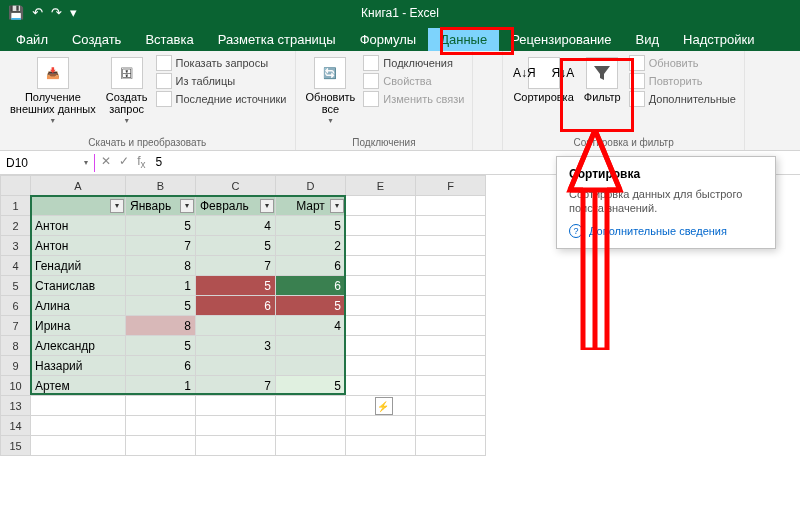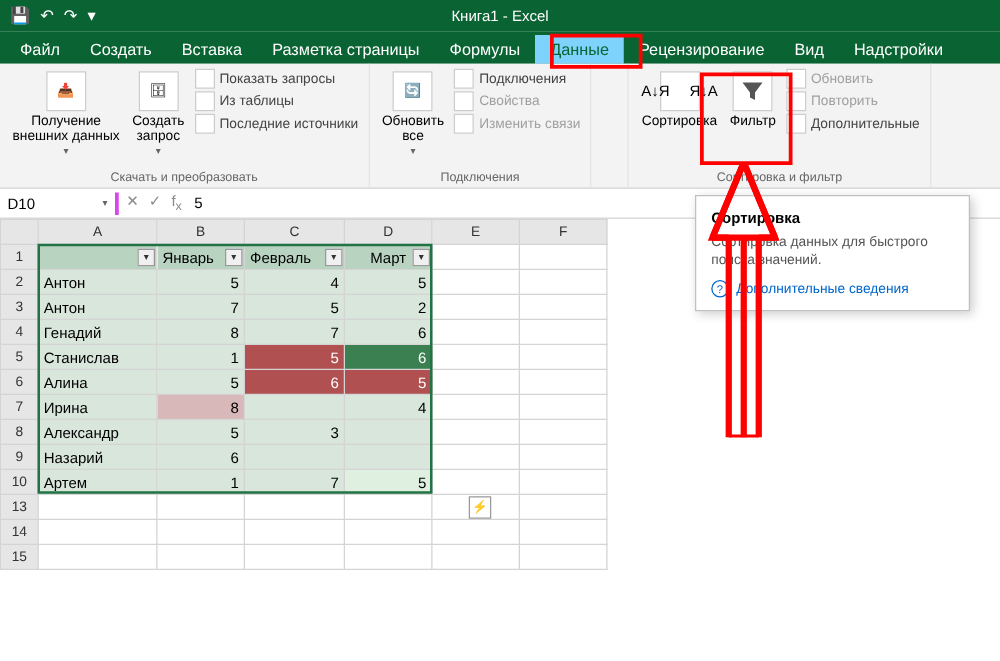--- a/index.html
+++ b/index.html
@@ -15,21 +15,21 @@
   .ribbon-group { border-right: 1px solid #e3e3e3; padding: 4px 8px 2px; display: flex; flex-direction: column; align-items: center; position: relative; }
   .ribbon-group-content { display: flex; align-items: flex-start; gap: 6px; flex: 1; }
   .ribbon-group-label { font-size: 10px; color: #666; margin-top: auto; text-align: right; }
   .big-btn { display: flex; flex-direction: column; align-items: center; padding: 2px; cursor: pointer; font-size: 11px; line-height: 1.1; text-align: center; gap: 2px; }
   .big-btn .ico { width: 32px; height: 32px; background: #fff; border: 1px solid #ccc; display: flex; align-items: center; justify-content: center; }
   .small-list { display: flex; flex-direction: column; gap: 2px; font-size: 11px; }
   .small-item { display: flex; align-items: center; gap: 4px; cursor: pointer; color: #444; white-space: nowrap; }
   .small-item.disabled { color: #a0a0a0; }
   .small-item .mini-ico { width: 16px; height: 16px; border: 1px solid #ccc; background: #fff; flex-shrink: 0; }
   .namebox-row { display: flex; align-items: center; border-bottom: 1px solid #d4d4d4; height: 24px; background: #fff; }
-  .namebox { width: 95px; border-right: 3px solid #d946ef; padding: 2px 6px; font-size: 12px; display: flex; align-items: center; justify-content: space-between; }
+  .namebox { width: 95px; border-right: 1px solid #d946ef; padding: 2px 6px; font-size: 12px; display: flex; align-items: center; justify-content: space-between; }
   .fx-bar { flex: 1; display: flex; align-items: center; padding: 0 6px; font-size: 12px; gap: 10px; }
   .fx-icons { color: #888; display: flex; gap: 8px; }
   .sheet { position: relative; }
   table.grid { border-collapse: collapse; font-size: 12px; }
   table.grid th, table.grid td { border: 1px solid #d4d4d4; height: 20px; text-align: center; background: #fff; }
   table.grid th { background: #e6e6e6; color: #333; font-weight: normal; font-size: 11px; }
   table.grid th.rowhead { width: 30px; }
   table.grid th.colhead { }
   table.grid td.data { background: #d9e6dc; text-align: left; padding: 0 4px; }
   table.grid td.data.num { text-align: right; }

